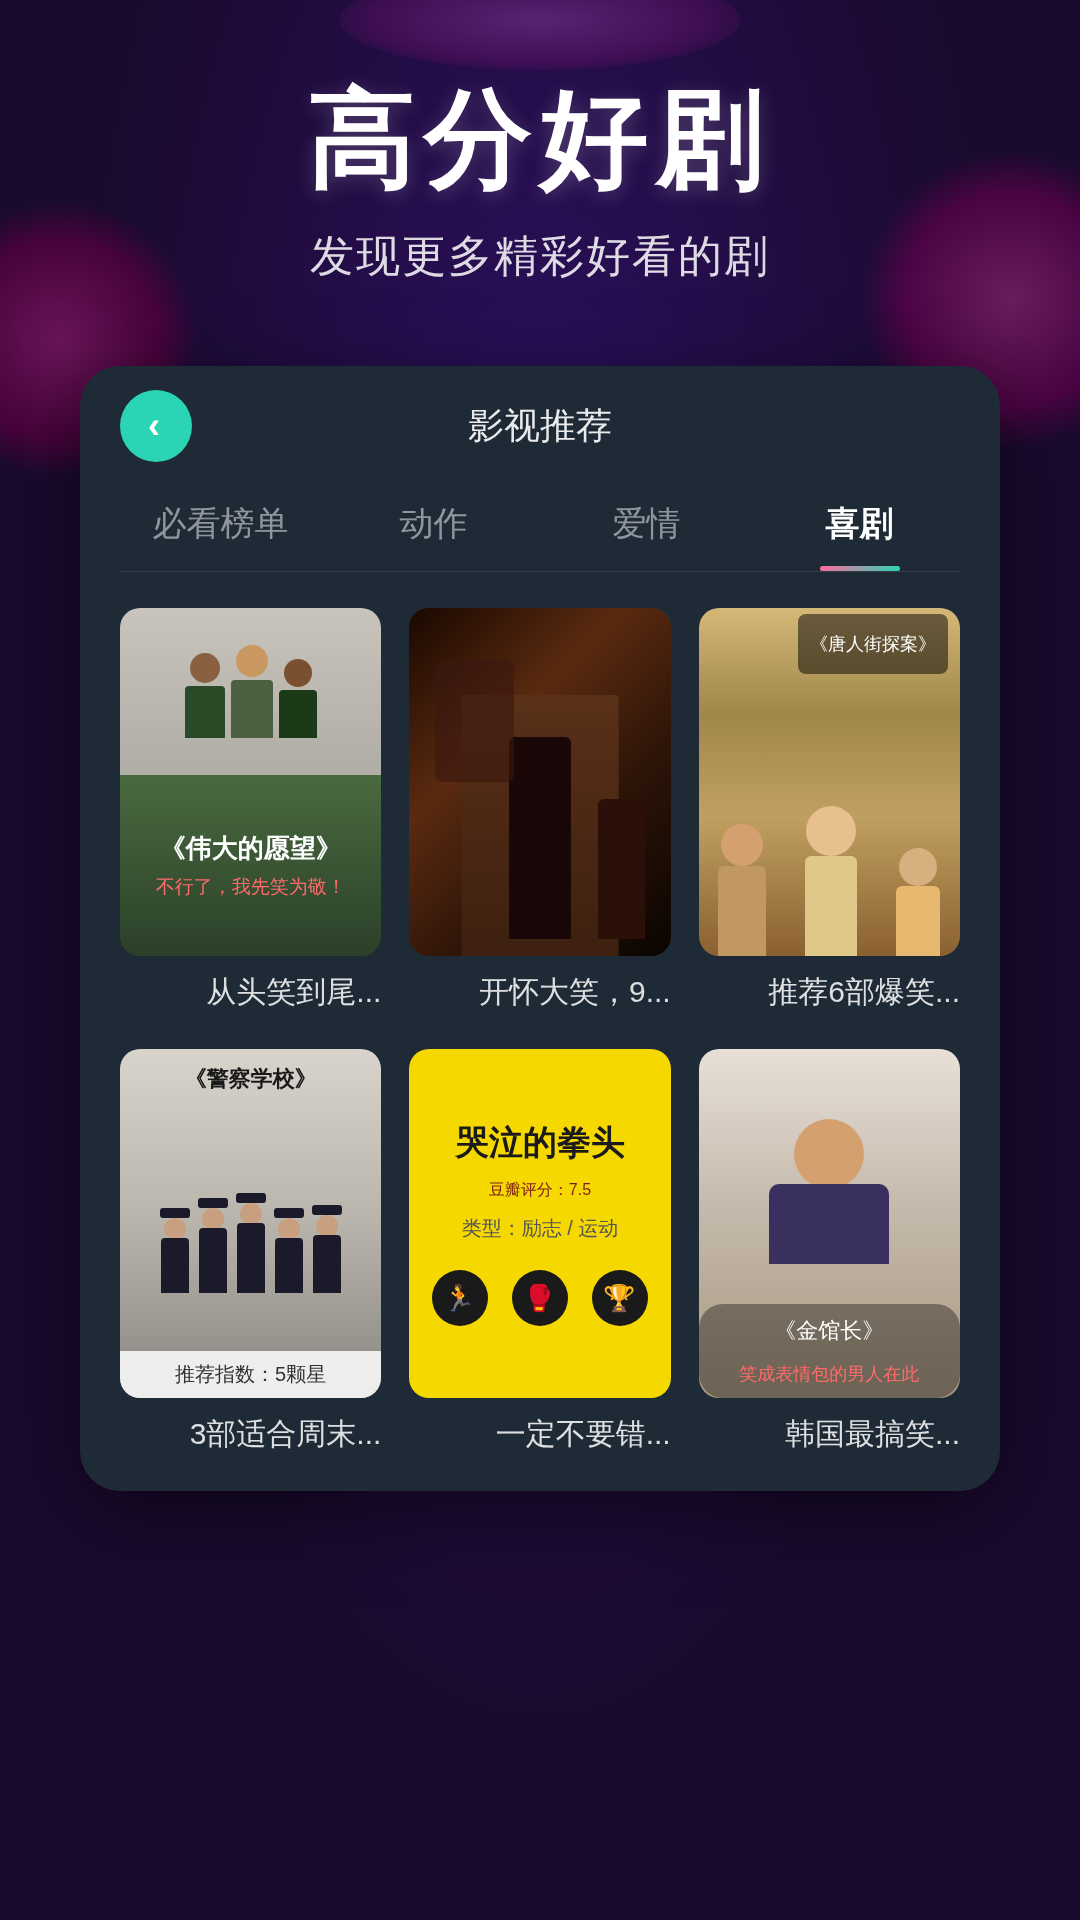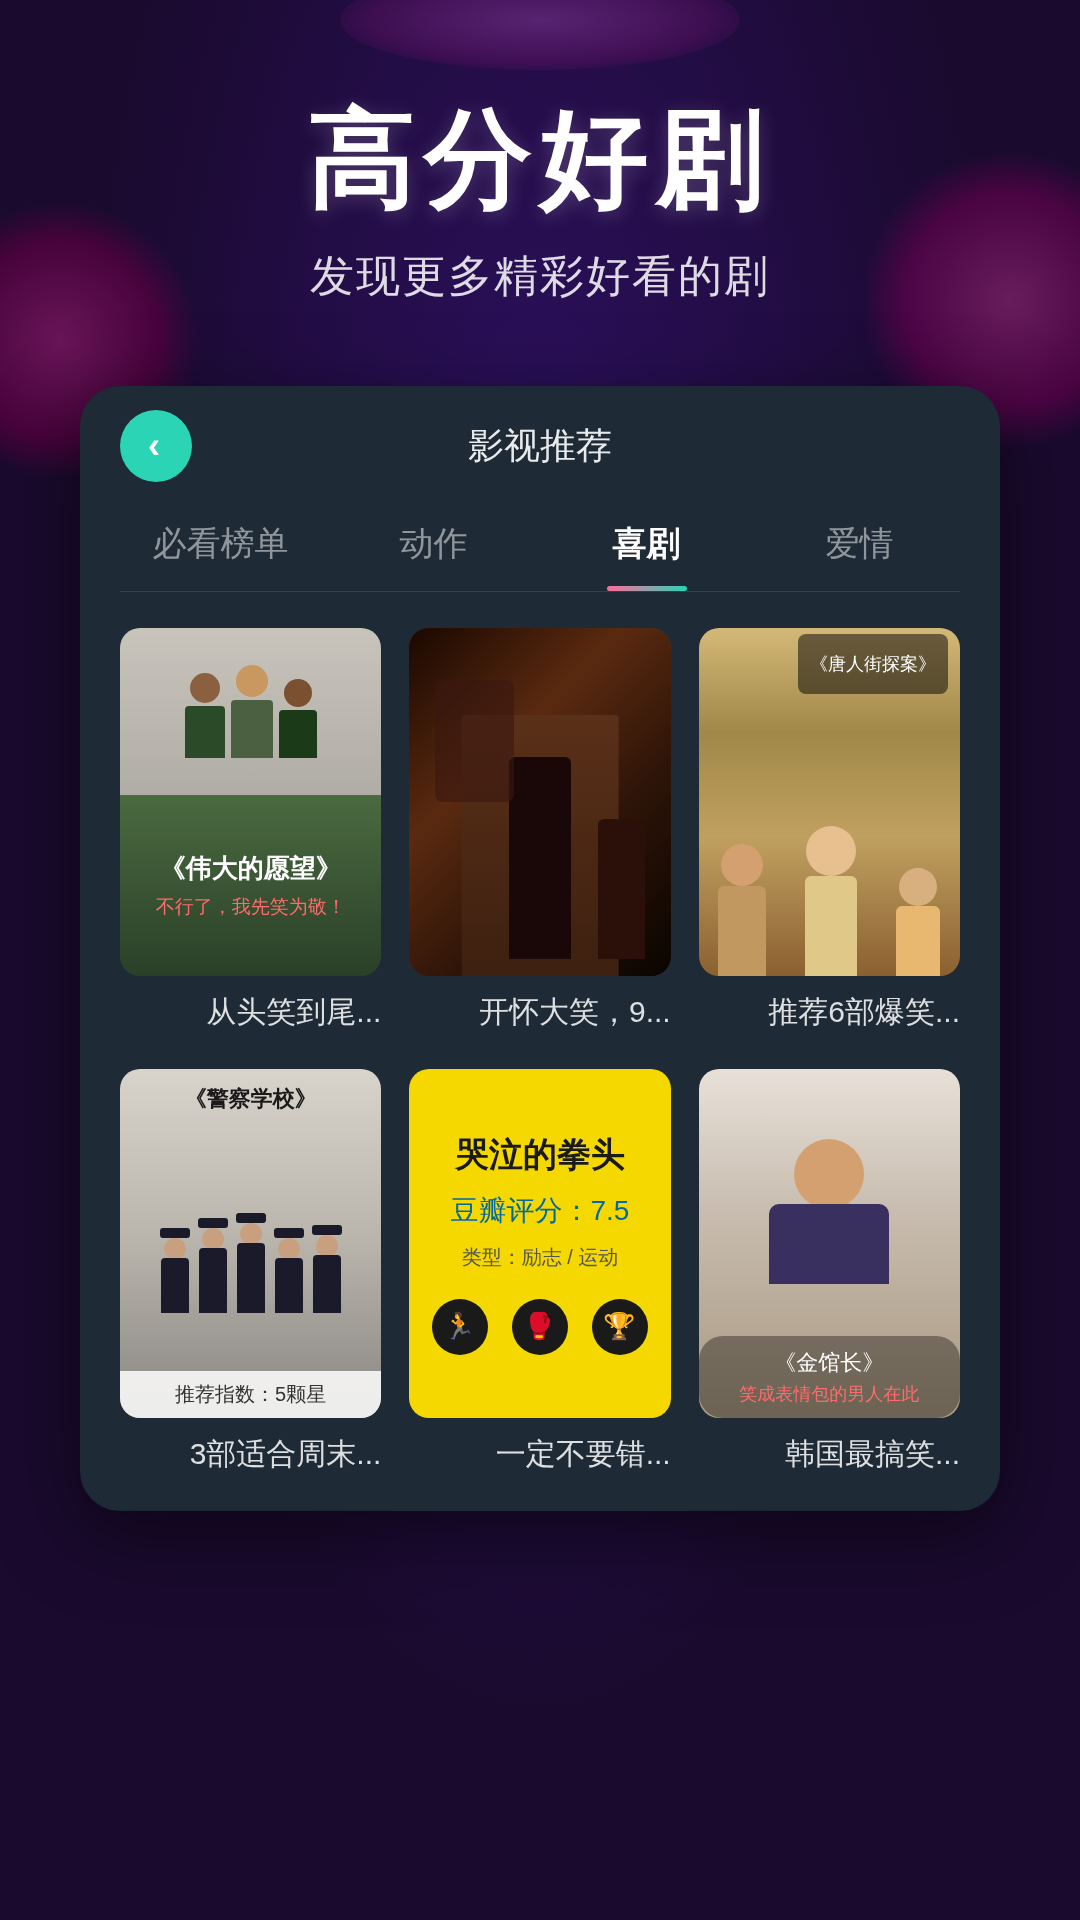--- a/index.html
+++ b/index.html
@@ -62,21 +62,21 @@
     .content {
       position: relative;
       z-index: 2;
       display: flex;
       flex-direction: column;
       align-items: center;
     }
 
     .hero-section {
       text-align: center;
-      padding: 100px 60px 60px;
+      padding: 80px 60px 60px;
     }
 
     .hero-title {
       font-size: 108px;
       font-weight: 900;
       color: #ffffff;
       letter-spacing: 8px;
       text-shadow: 0 4px 20px rgba(255,255,255,0.2);
       line-height: 1.1;
     }
@@ -392,21 +392,21 @@
     .korean-title {
       font-size: 22px;
       color: #fff;
       text-align: center;
     }
 
     .korean-subtitle {
       font-size: 18px;
       color: #ff6b6b;
       text-align: center;
-      margin-top: 4px;
+      margin-top: 16px;
     }
   </style>
 </head>
 <body>
 
 <div class="bg-overlay"></div>
 <div class="orb-top"></div>
 <div class="orb-left"></div>
 <div class="orb-right"></div>
 
@@ -426,26 +426,26 @@
       <span class="card-title">影视推荐</span>
     </div>
 
     <div class="tabs">
       <div class="tab">
         <span>必看榜单</span>
       </div>
       <div class="tab">
         <span>动作</span>
       </div>
+      <div class="tab">
+        <span>爱情</span>
+      </div>
       <div class="tab active">
         <span>喜剧</span>
         <div class="tab-indicator"></div>
-      </div>
-      <div class="tab">
-        <span>爱情</span>
       </div>
     </div>
 
     <div class="tab-divider"></div>
 
     <div class="content-grid">
 
       <div class="card-item">
         <div class="card-thumb">
           <div style="width:100%;height:48%;background:linear-gradient(180deg,#c8c4bc,#b0ada6);display:flex;align-items:center;justify-content:center;">
@@ -546,21 +546,21 @@
             <div class="police-bottom-label">推荐指数：5颗星</div>
           </div>
         </div>
         <div class="card-label">3部适合周末...</div>
       </div>
 
       <div class="card-item">
         <div class="card-thumb">
           <div style="width:100%;height:100%;background:#f5d800;display:flex;flex-direction:column;align-items:center;justify-content:center;padding:22px;gap:14px;">
             <div style="font-size:34px;color:#1a1a1a;font-weight:800;text-align:center;">哭泣的拳头</div>
-            <div style="font-size:28px;color:#0369a1;">豆瓣评分：7.5</div>
+            <div style="font-size:16px;color:#7f1d1d;">豆瓣评分：7.5</div>
             <div style="font-size:20px;color:#555;text-align:center;">类型：励志 / 运动</div>
             <div style="display:flex;gap:24px;margin-top:14px;">
               <div style="width:56px;height:56px;background:#1a1a1a;border-radius:50%;display:flex;align-items:center;justify-content:center;font-size:26px;">🏃</div>
               <div style="width:56px;height:56px;background:#1a1a1a;border-radius:50%;display:flex;align-items:center;justify-content:center;font-size:26px;">🥊</div>
               <div style="width:56px;height:56px;background:#1a1a1a;border-radius:50%;display:flex;align-items:center;justify-content:center;font-size:26px;">🏆</div>
             </div>
           </div>
         </div>
         <div class="card-label">一定不要错...</div>
       </div>

